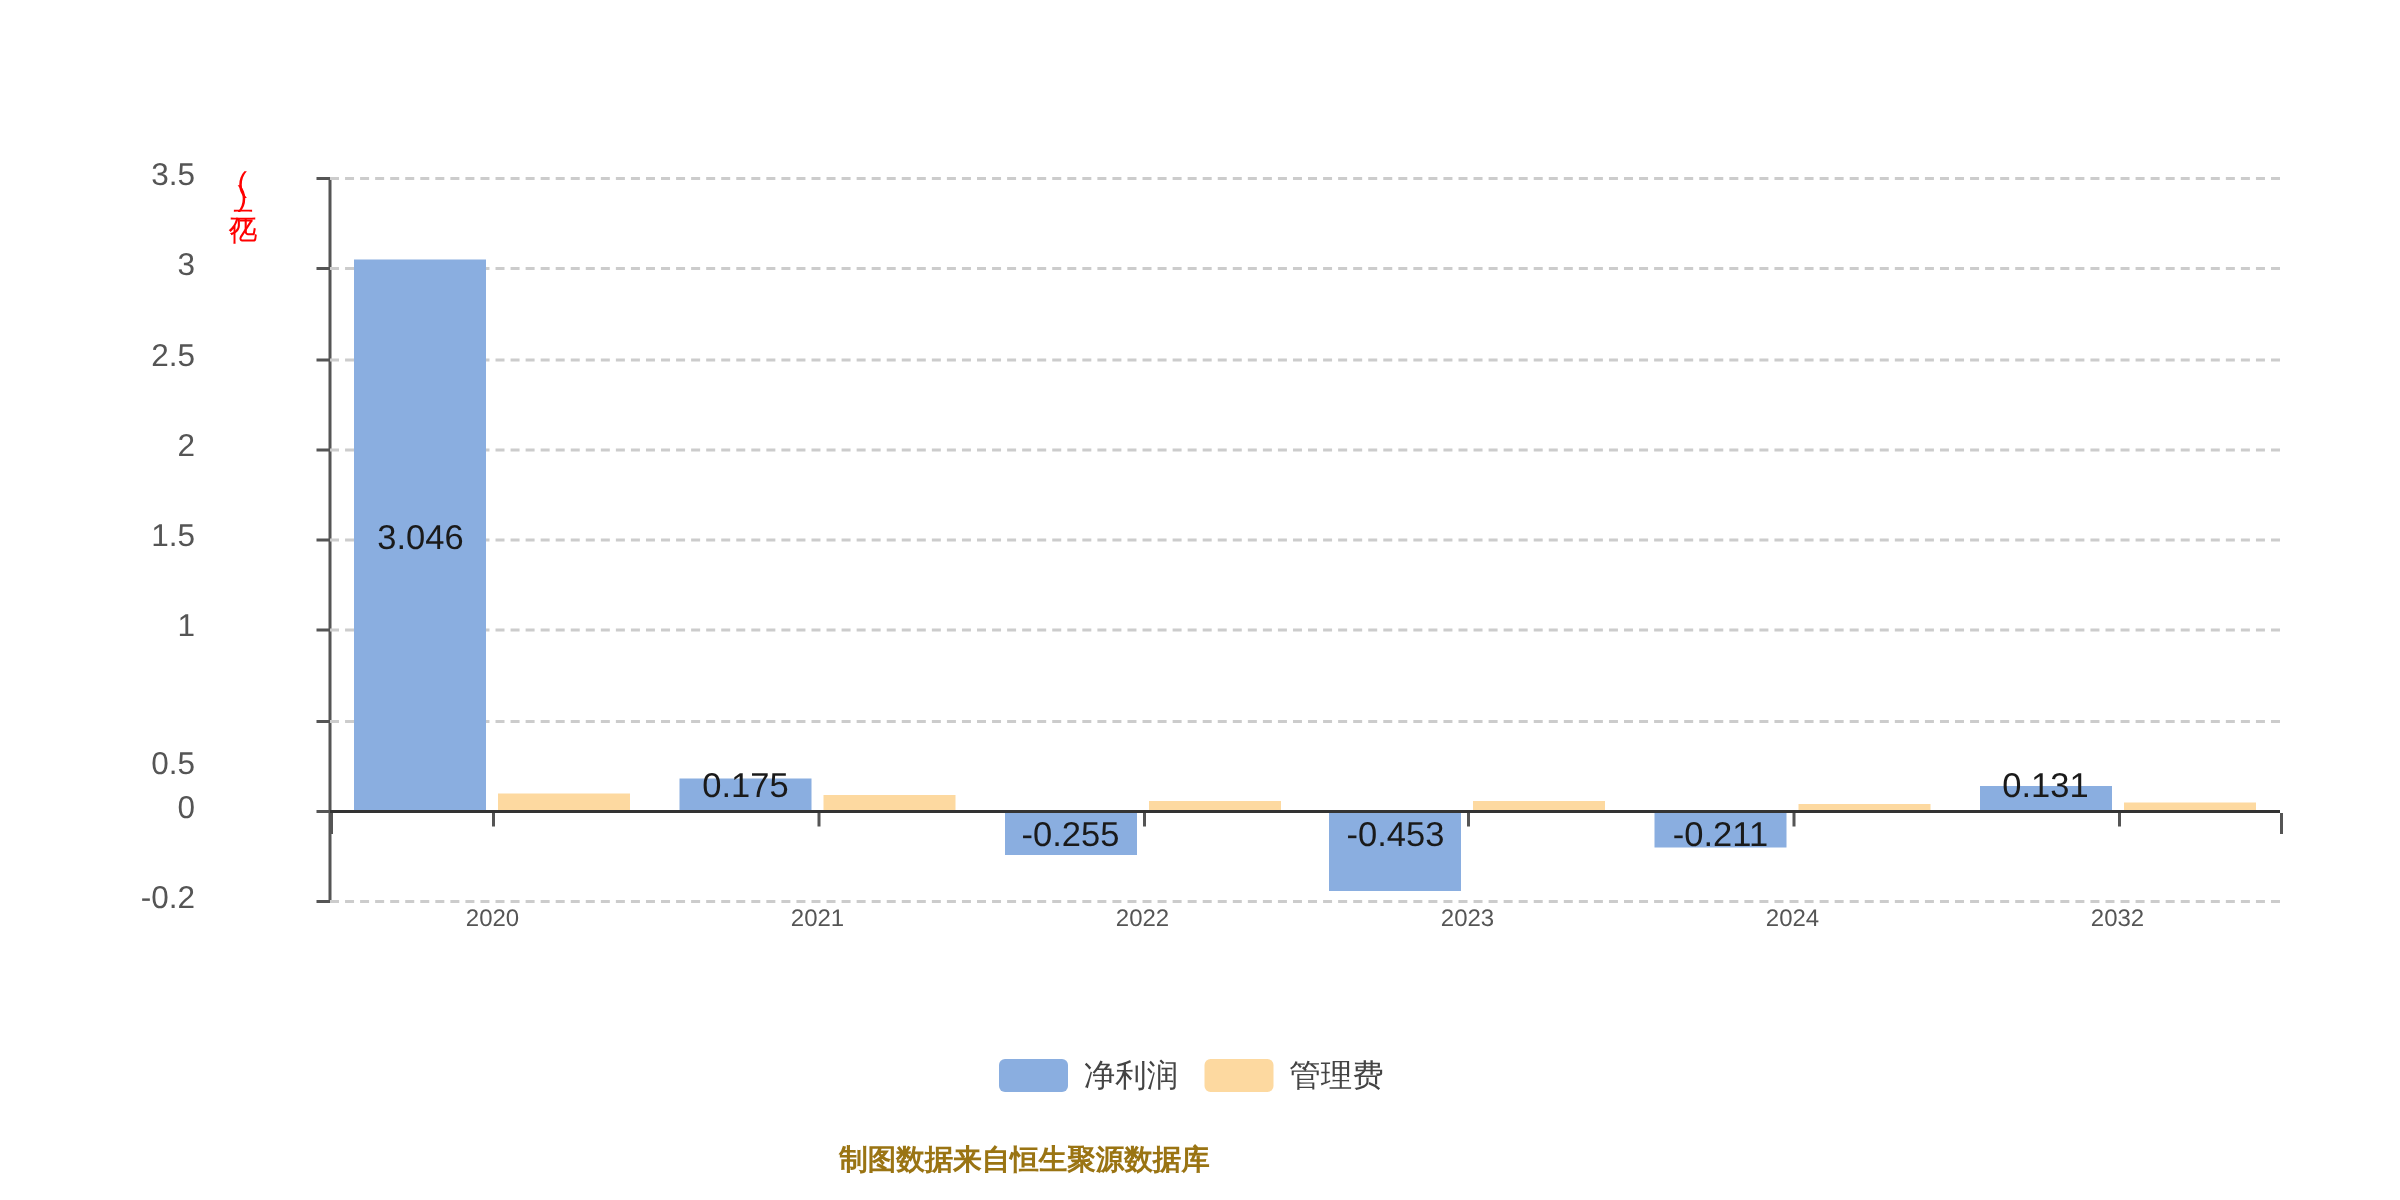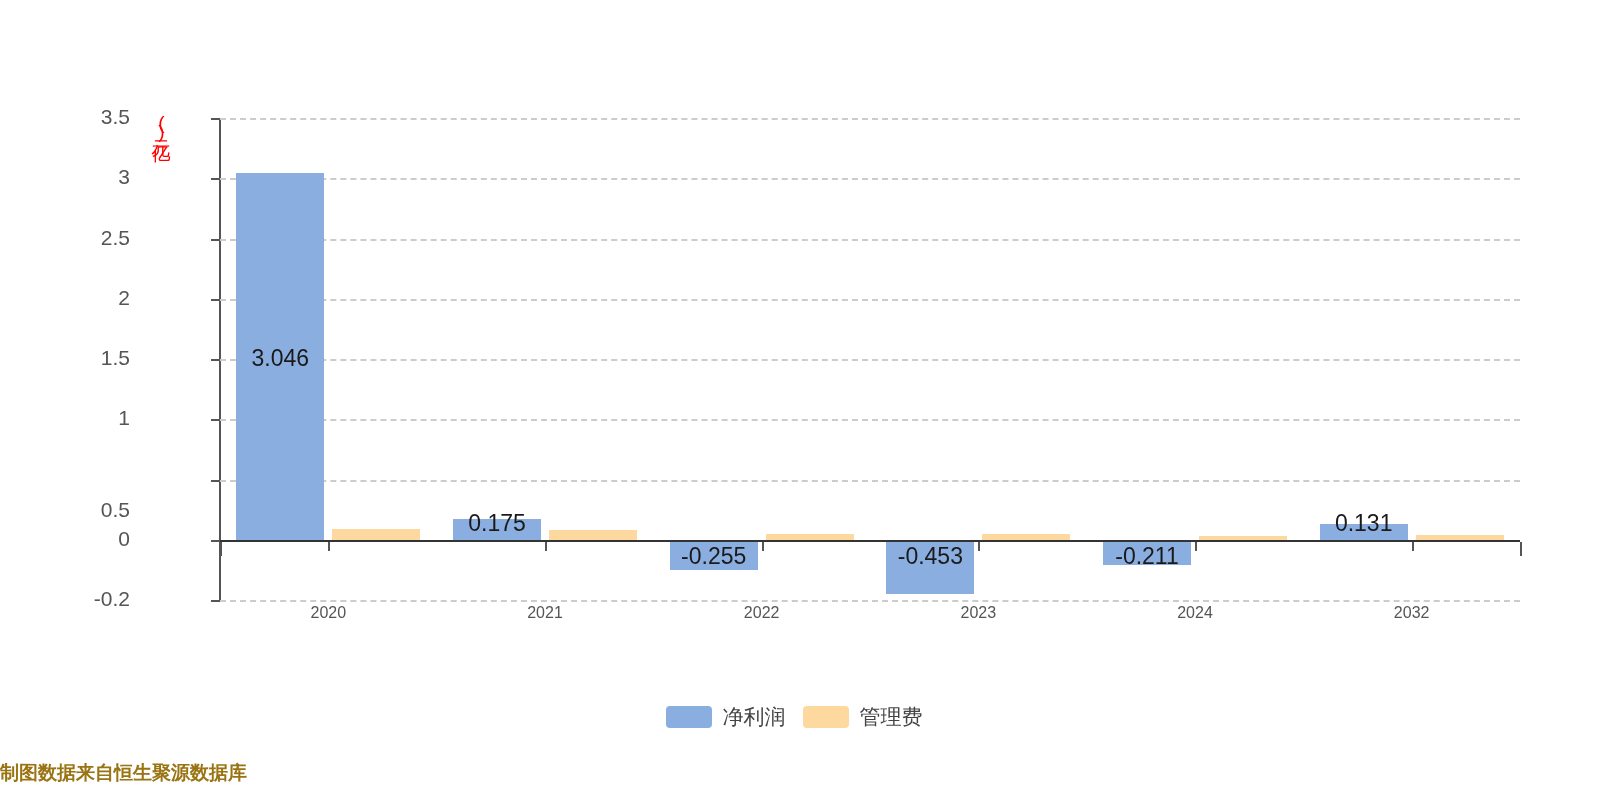--- a/index.html
+++ b/index.html
@@ -165,24 +165,24 @@
     border-radius: 4px;
   }
   .legend-label {
     font-size: 21px;
     color: #444444;
   }
 
   
   .footer-note {
     position: absolute;
-    left: 0;
+    left: 16px;
     top: 760px;
     width: 1334px;
-    text-align: left;
+    text-align: center;
     font-size: 19px;
     font-weight: bold;
     color: #9a7413;
   }
 </style>
 </head>
 <body>
 
 <div id="chart-root">
 

